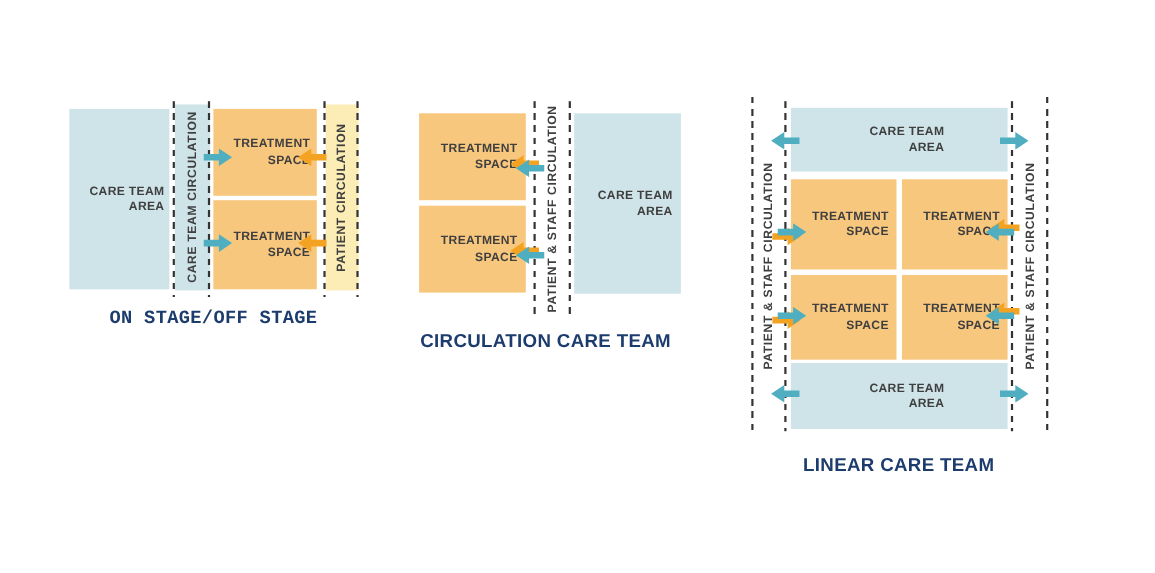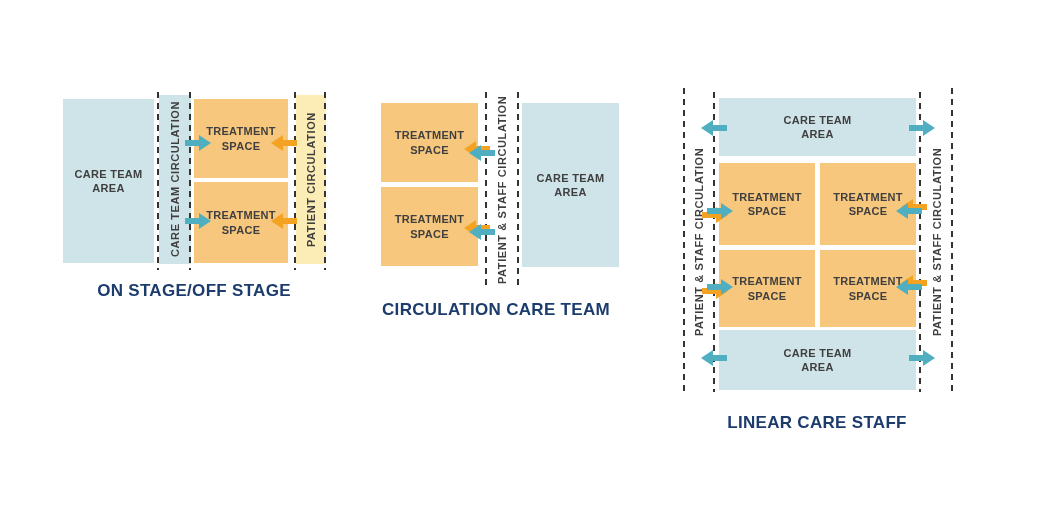--- a/index.html
+++ b/index.html
@@ -13,21 +13,21 @@
   .rect{
     position:absolute;
     display:flex;align-items:center;justify-content:center;
     text-align:center;
   }
   .fill-blue{background:var(--care-team-fill);}
   .fill-orange{background:var(--treatment-fill);}
   .fill-yellow{background:var(--patient-circulation-fill);}
   .lbl{
     font-size:11px;font-weight:bold;color:var(--label-color);
-    letter-spacing:.3px;line-height:1.3;max-width:82px;
+    letter-spacing:.3px;line-height:1.3;max-width:82px;text-align:right;
   }
   .vdash{
     position:absolute;width:2px;
     background:repeating-linear-gradient(to bottom,var(--dash-color) 0 6px,transparent 6px 11px);
   }
   .vtext{
     position:absolute;
     display:flex;align-items:center;justify-content:center;
     writing-mode:vertical-rl;transform:rotate(180deg);
     font-size:11px;font-weight:bold;color:var(--label-color);
@@ -83,21 +83,21 @@
       <svg width="26" height="16" class="org">
           <polygon points="26,5 12,5 12,0 0,8 12,16 12,11 26,11"></polygon>
         </svg>
     </div>
     <div class="arrow" style="left:271px;top:213px;">
       <svg width="26" height="16" class="org">
           <polygon points="26,5 12,5 12,0 0,8 12,16 12,11 26,11"></polygon>
         </svg>
     </div>
 
-    <div class="title" style="left:194px;top:281px;">ON STAGE/OFF STAGE</div>
+    <div class="title" style="left:194px;top:281px;font-family:Liberation Mono, monospace;">ON STAGE/OFF STAGE</div>
   </div>
 
   <div>
     <div class="rect fill-orange" style="left:381px;top:103px;width:97px;height:79px;">
       <span class="lbl">TREATMENT SPACE</span>
     </div>
     <div class="rect fill-orange" style="left:381px;top:187px;width:97px;height:79px;">
       <span class="lbl">TREATMENT SPACE</span>
     </div>
 
@@ -220,16 +220,16 @@
       <svg width="31" height="20">
         <g class="org" transform="translate(5,0)">
             <polygon points="26,5 12,5 12,0 0,8 12,16 12,11 26,11"></polygon>
           </g>
         <g class="teal" transform="translate(0,4)">
             <polygon points="26,5 12,5 12,0 0,8 12,16 12,11 26,11"></polygon>
           </g>
       </svg>
     </div>
 
-    <div class="title" style="left:817px;top:413px;">LINEAR CARE STAFF</div>
+    <div class="title" style="left:817px;top:413px;">LINEAR CARE TEAM</div>
   </div>
 
 </div>
 
 </body></html>

